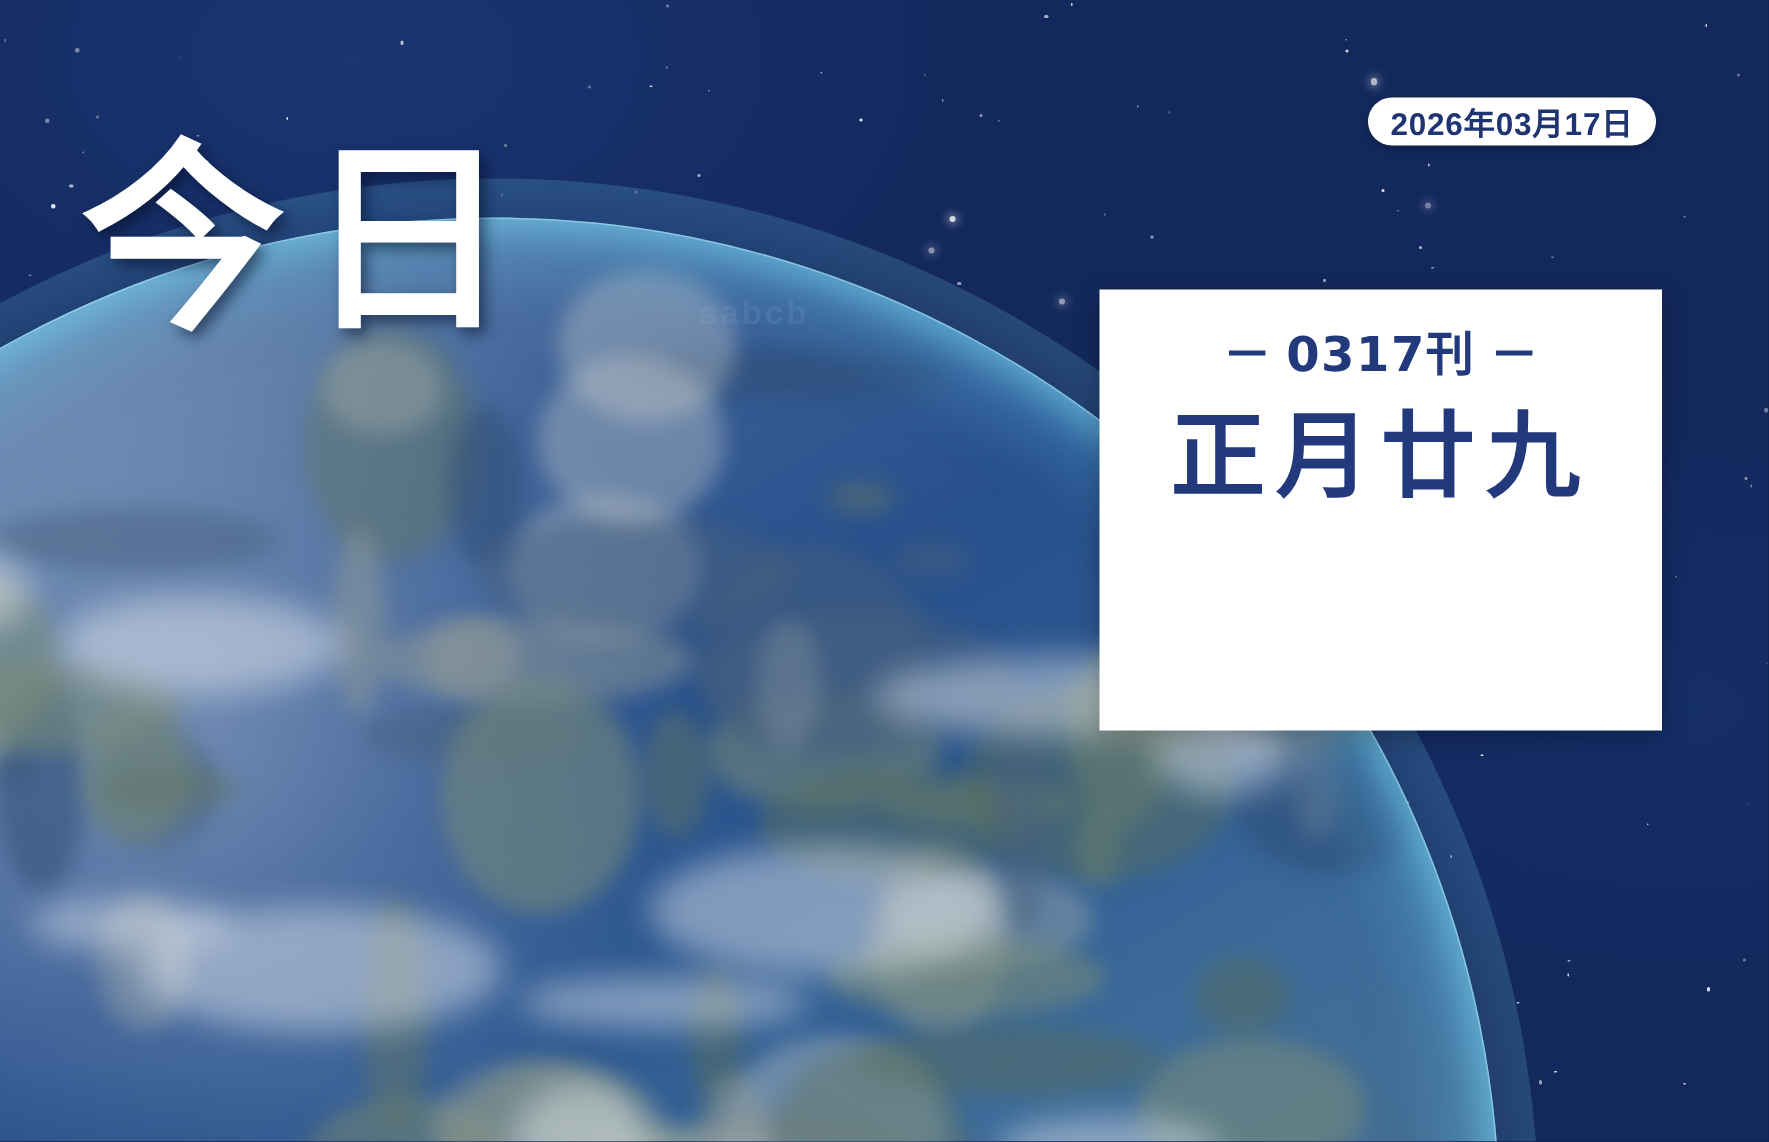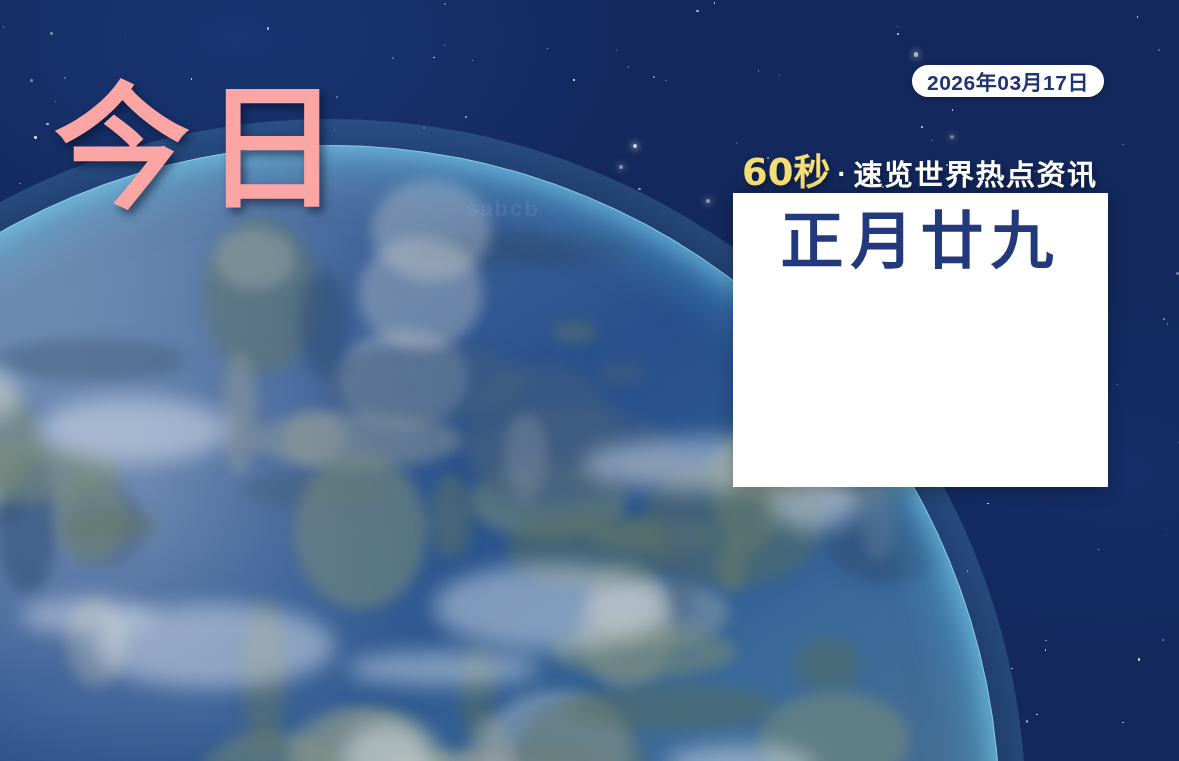--- a/index.html
+++ b/index.html
@@ -85,23 +85,23 @@
     position:absolute;left:466px;top:196px;
     font-size:22px;letter-spacing:2px;font-weight:700;
     color:rgba(150,175,215,.16);
     user-select:none;
   }
 
   
   .headline{position:absolute;left:54px;top:92px;}
   .hl-jinri{
     font-size:136px;line-height:1.0;font-weight:700;
-    color:#fca5a5;letter-spacing:14px;
+    color:#ffffff;letter-spacing:14px;
     text-shadow:4px 5px 9px rgba(6,14,40,.55);
-    font-family:Liberation Mono, monospace;
+    font-family:Liberation Sans, sans-serif;
   }
   .hl-xinwen{
     font-size:158px;line-height:1.02;font-weight:700;
     color:#ffffff;letter-spacing:6px;margin-top:-18px;margin-left:-6px;
     text-shadow:4px 6px 11px rgba(6,14,40,.50);
     font-family:"DejaVu Sans","Liberation Sans",sans-serif;
   }
 
   
   .date-badge{
@@ -369,24 +369,22 @@
   </div>
 
   <div class="watermark">sabcb</div>
 
   <div class="headline">
     <div class="hl-jinri">今日</div>
   </div>
 
   <div class="date-badge">2026年03月17日</div>
 
-  <div class="tagline">
-    <span class="tag-60">60秒</span>
-    <span class="tag-dot">·</span>
-    <span class="tag-rest">速览世界热点资讯</span>
-  </div>
 
   <div class="card">
+    <div class="card-issue">
+      <span class="dash">－</span><span>0317刊</span><span class="dash">－</span>
+    </div>
     <div class="card-lunar">正月廿九</div>
   </div>
 
 
 </div>
 
 </body></html>

